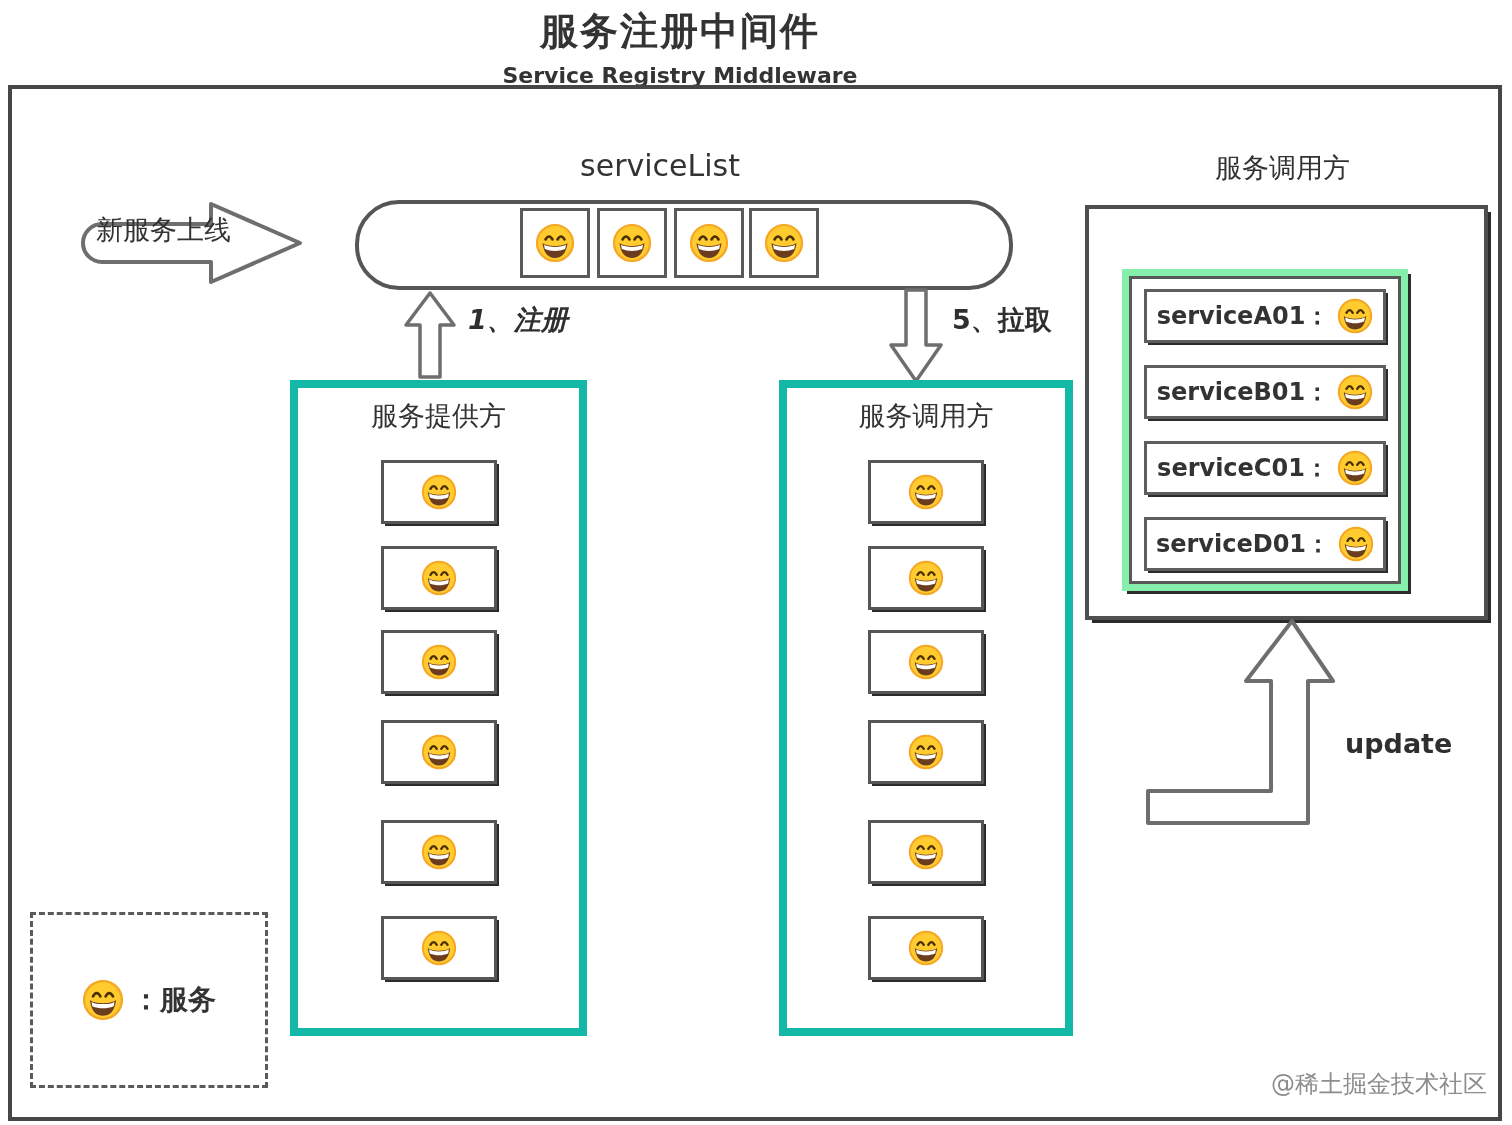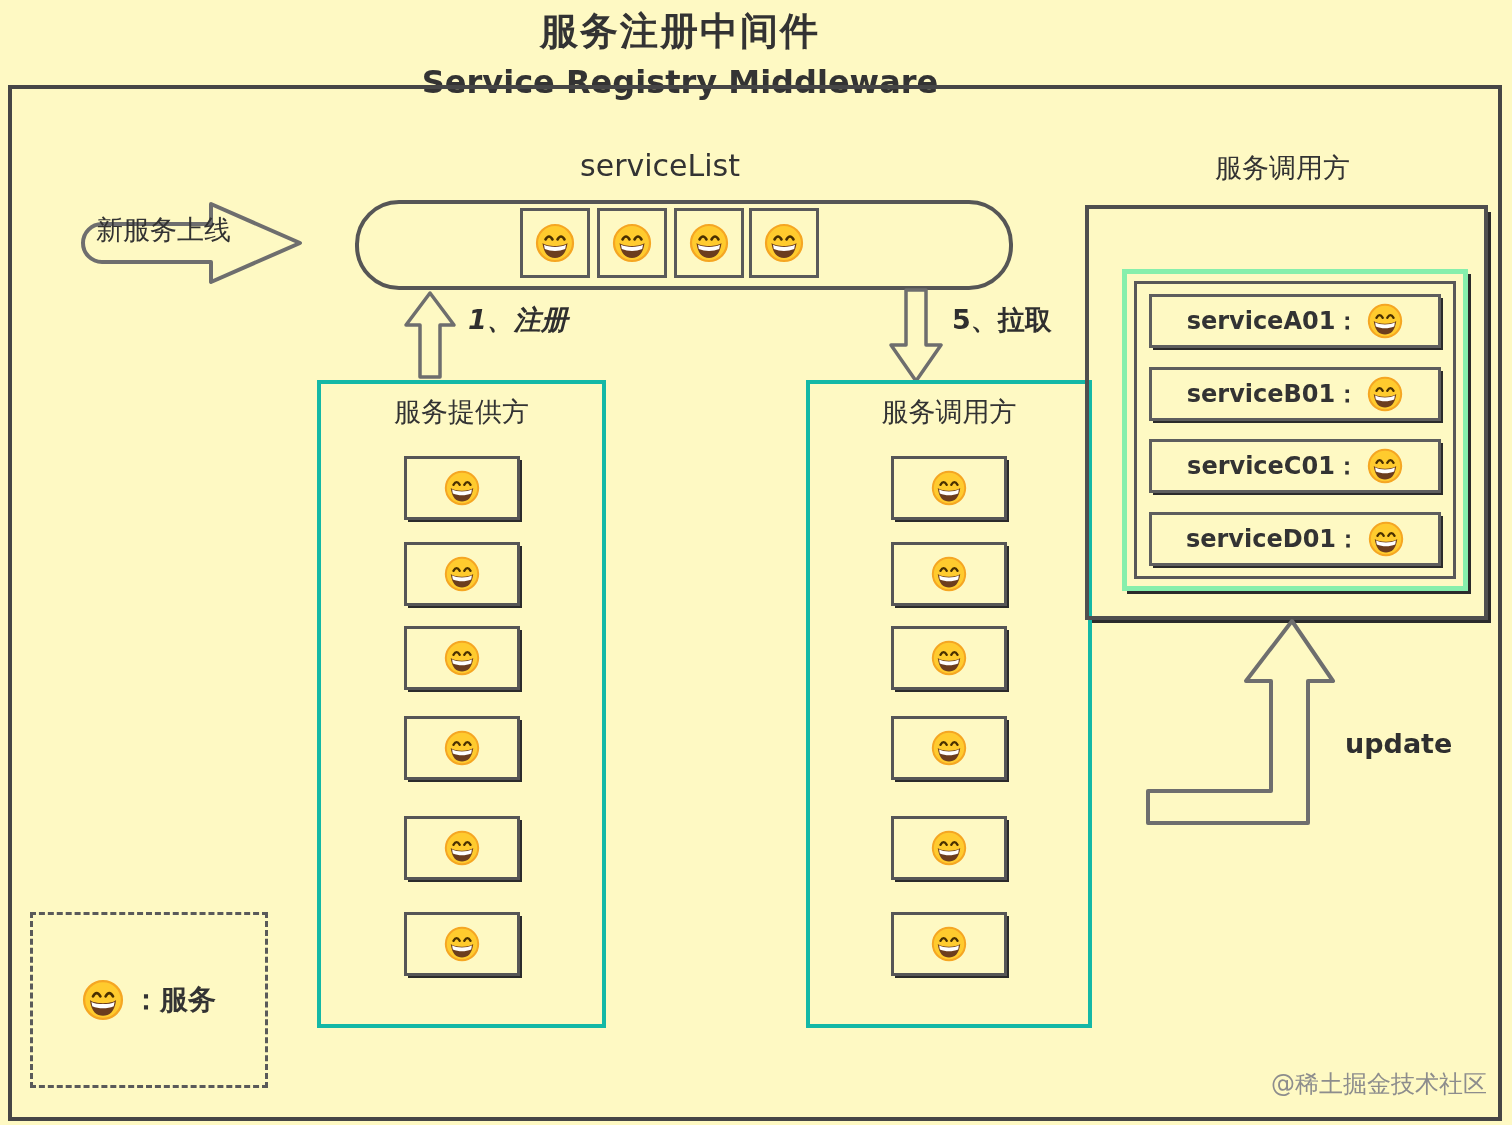--- a/index.html
+++ b/index.html
@@ -1,34 +1,34 @@
 <!DOCTYPE html>
 <html><head>
 <meta charset="utf-8">
 <style>
   html,body{margin:0;padding:0;background:#000;}
-  .canvas{position:relative;width:1512px;height:1125px;background:#fef9c3;overflow:hidden;
+  .canvas{position:relative;width:1512px;height:1125px;background:#ffffff;overflow:hidden;
           font-family:"DejaVu Sans",sans-serif;color:#2f2f2f;}
   .abs{position:absolute;}
   .frame{left:8px;top:85px;width:1486px;height:1028px;border:4px solid #464646;}
   .titles{left:0;top:6px;width:1360px;text-align:center;}
   .title-cn{font-size:38px;font-weight:bold;color:#333;letter-spacing:2px;}
-  .title-en{font-size:32px;font-weight:bold;color:#333;margin-top:6px;}
+  .title-en{font-size:22px;font-weight:bold;color:#333;margin-top:6px;}
   .lbl{font-weight:normal;color:#333;}
   .pill{left:355px;top:200px;width:650px;height:82px;border:4px solid #565656;border-radius:44px;}
   .pill-label{left:560px;top:148px;width:200px;text-align:center;font-size:30px;}
   .sq{width:64px;height:64px;border:3px solid #5a5a5a;display:flex;align-items:center;justify-content:center;}
   .step-lbl{font-size:27px;font-weight:bold;color:#2f2f2f;}
-  .col{border:4px solid #14b8a6;margin-left:27px;}
+  .col{border:8px solid #14b8a6;}
   .col-header{left:0;top:10px;width:100%;text-align:center;font-size:27px;}
   .svcbox{left:50%;transform:translateX(-50%);width:110px;height:58px;border:3px solid #565656;
           display:flex;align-items:center;justify-content:center;box-shadow:3px 3px 0 -1px #2b2b2b;}
   .rp-box{left:1085px;top:205px;width:395px;height:407px;border:4px solid #4f4f4f;box-shadow:5px 5px 0 -2px #2b2b2b;}
   .map-label{left:0;top:18px;width:100%;text-align:center;font-size:27px;}
-  .dbl-outer{left:33px;top:60px;width:346px;height:322px;border:5px solid #86efac;padding:7px;box-sizing:border-box;box-shadow:4px 4px 0 -1px #2b2b2b;}
+  .dbl-outer{left:33px;top:60px;width:286px;height:322px;border:7px solid #86efac;box-sizing:border-box;box-shadow:4px 4px 0 -1px #2b2b2b;}
   .dbl-inner{width:100%;height:100%;border:3px solid #585858;box-sizing:border-box;
              display:flex;flex-direction:column;justify-content:space-between;padding:10px 12px;}
   .map-row{height:54px;border:3px solid #5e5e5e;display:flex;align-items:center;justify-content:center;gap:8px;
            box-shadow:3px 3px 0 -1px #2b2b2b;box-sizing:border-box;}
   .map-key{font-size:24px;font-weight:bold;color:#333;}
   .legend{left:30px;top:912px;width:232px;height:170px;border:3px dashed #5a5a5a;
           display:flex;align-items:center;justify-content:center;gap:8px;}
   .legend-text{font-size:28px;font-weight:bold;color:#333;}
   .watermark{right:25px;top:1068px;font-size:24px;color:#8d8d8d;}
   .smiley{display:inline-flex;line-height:0;}

